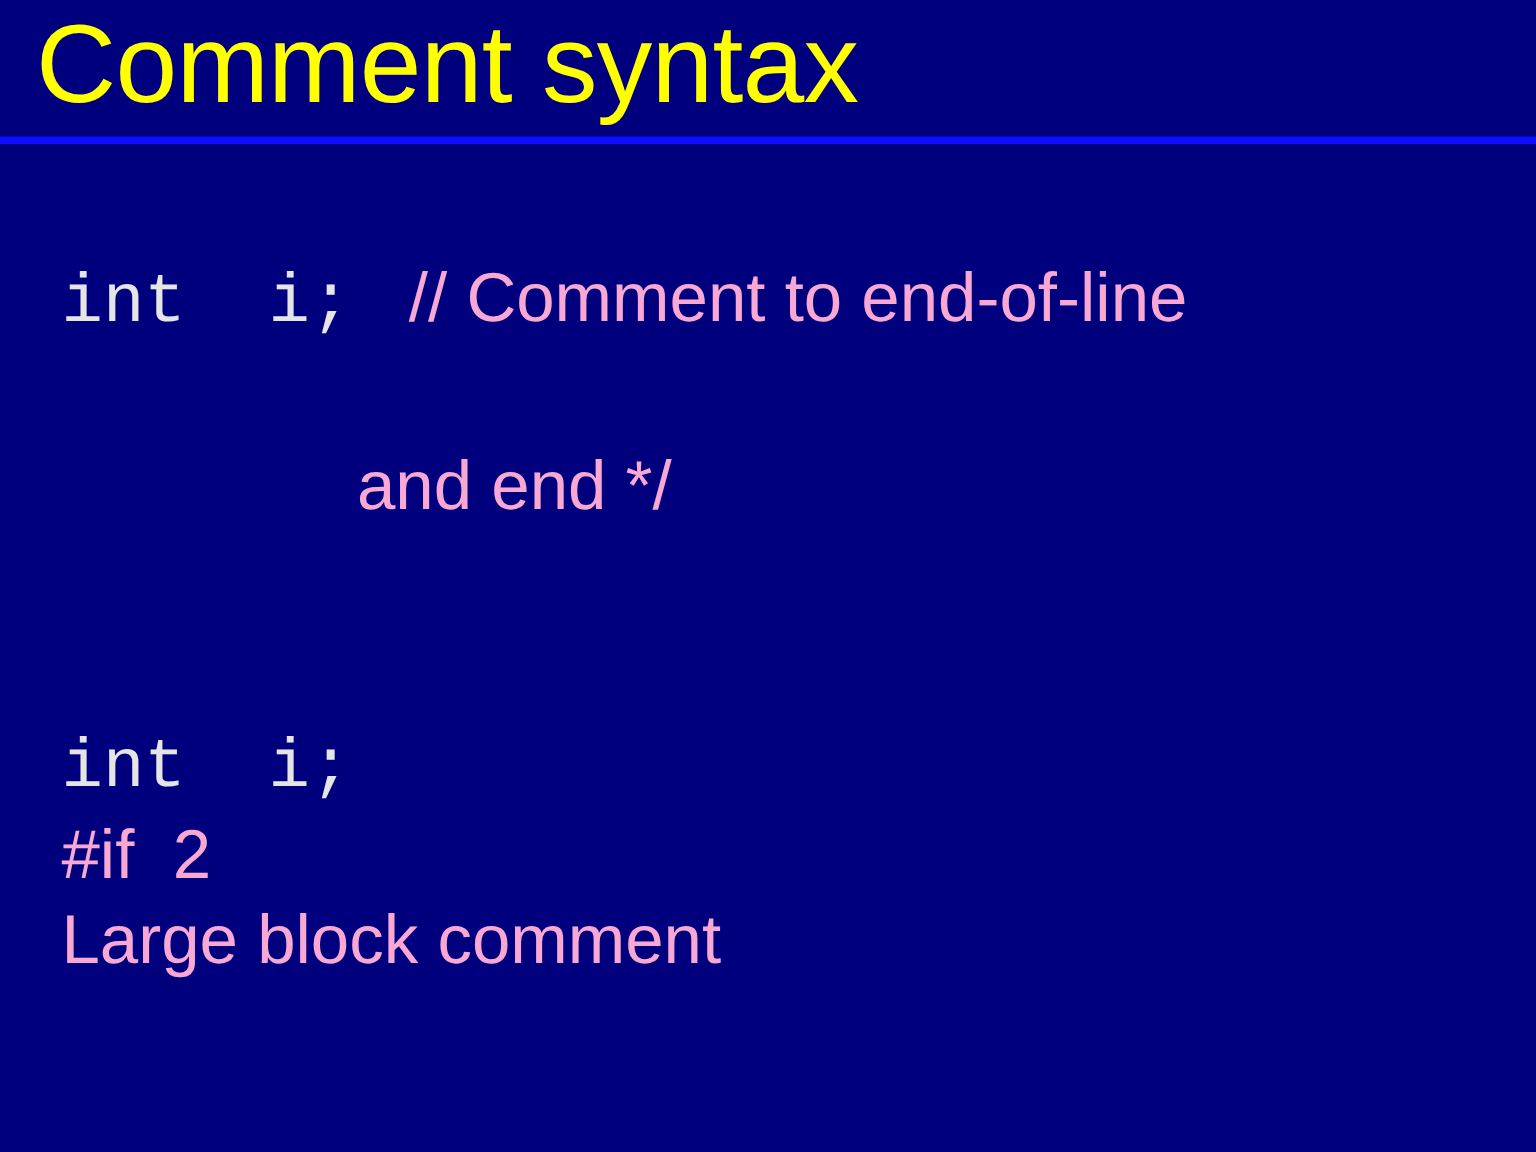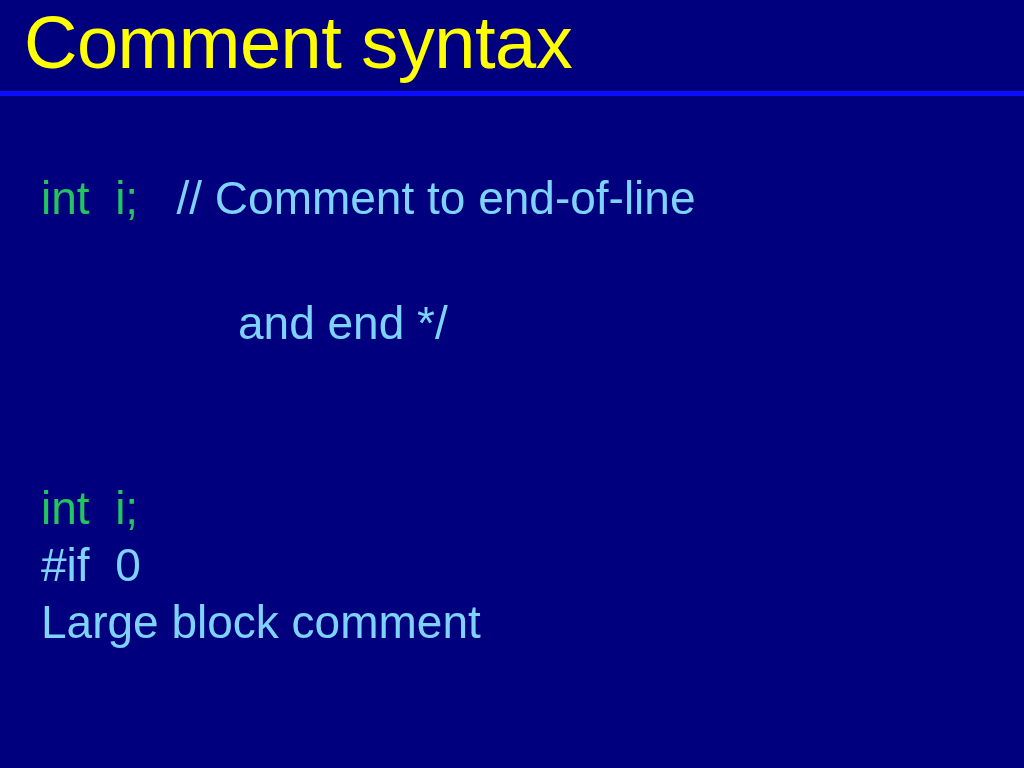--- a/index.html
+++ b/index.html
@@ -62,24 +62,25 @@
     color: #ffffff;
   }
   .code-block.b1 { top: 74px; }
   .code-block.b2 { top: 199px; }
   .code-block.b3 { top: 384px; }
 
   .code-line {
     white-space: pre;
   }
   .kw {
-    color: #22c55e;
+    color: #e5e5e5;
+    font-family: Liberation Mono, monospace;
   }
   .cmt {
-    color: #7dd3fc;
+    color: #f9a8d4;
   }
   .cont-indent {
     display: inline-block;
     width: 197px;
   }
 </style>
 </head>
 <body>
 
 <div class="slide">
@@ -94,18 +95,18 @@
     <div class="code-block b1">
       <div class="code-line"><span class="kw">int  i;</span><span class="gap">   </span><span class="cmt">// Comment to end-of-line</span></div>
     </div>
 
     <div class="code-block b2">
       <div class="code-line"><span class="cont-indent"></span><span class="cmt">and end */</span></div>
     </div>
 
     <div class="code-block b3">
       <div class="code-line"><span class="kw">int  i;</span></div>
-      <div class="code-line"><span class="cmt">#if  0</span></div>
+      <div class="code-line"><span class="cmt">#if  2</span></div>
       <div class="code-line"><span class="cmt">Large block comment</span></div>
     </div>
 
   </div>
 </div>
 
 </body></html>

